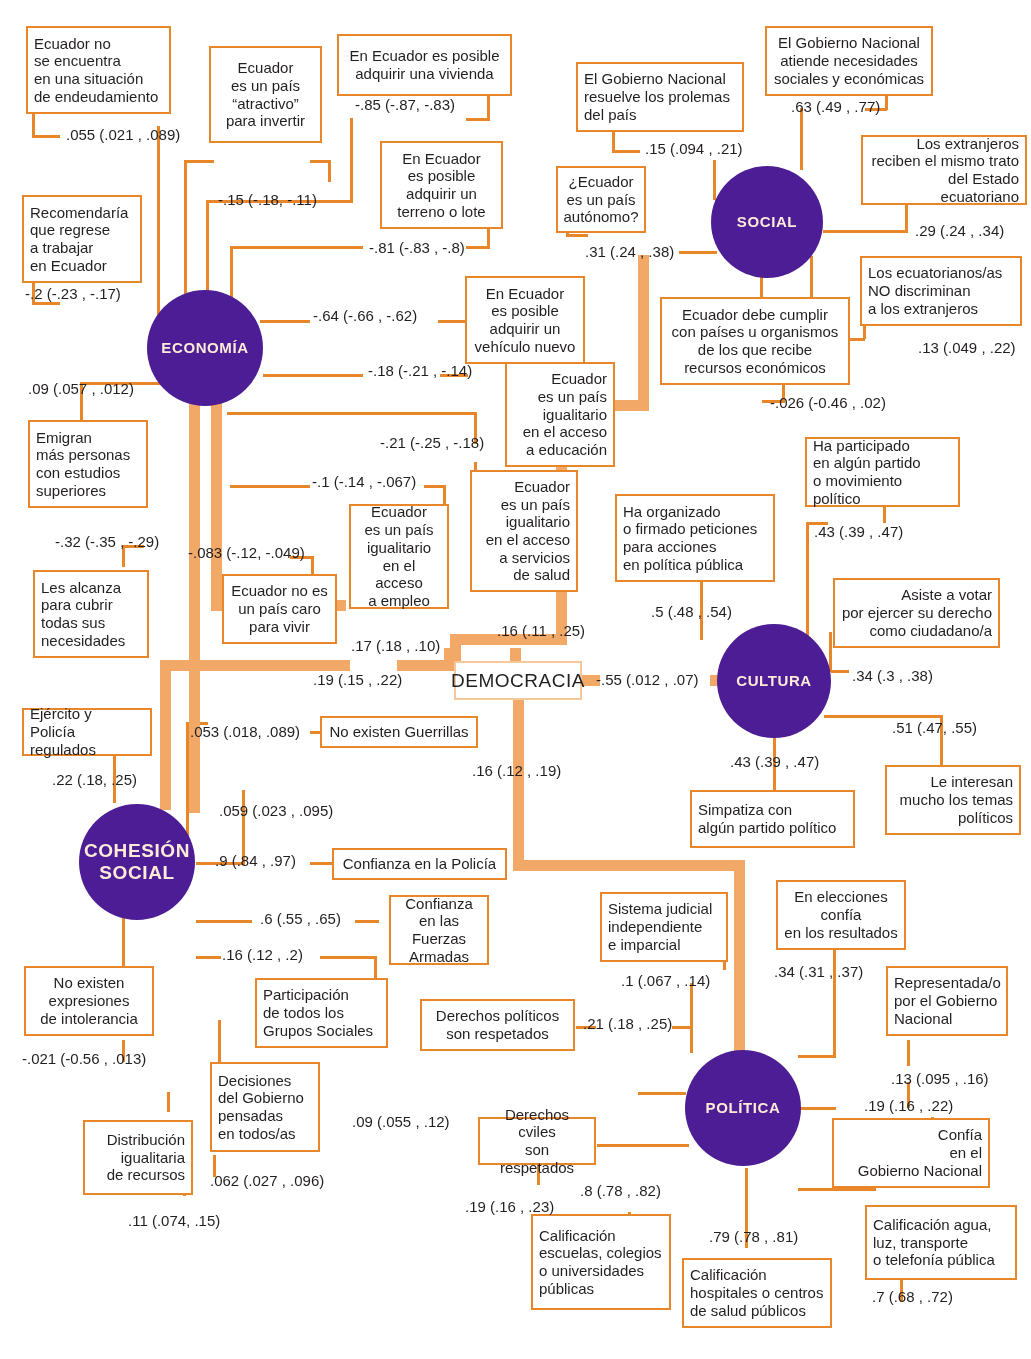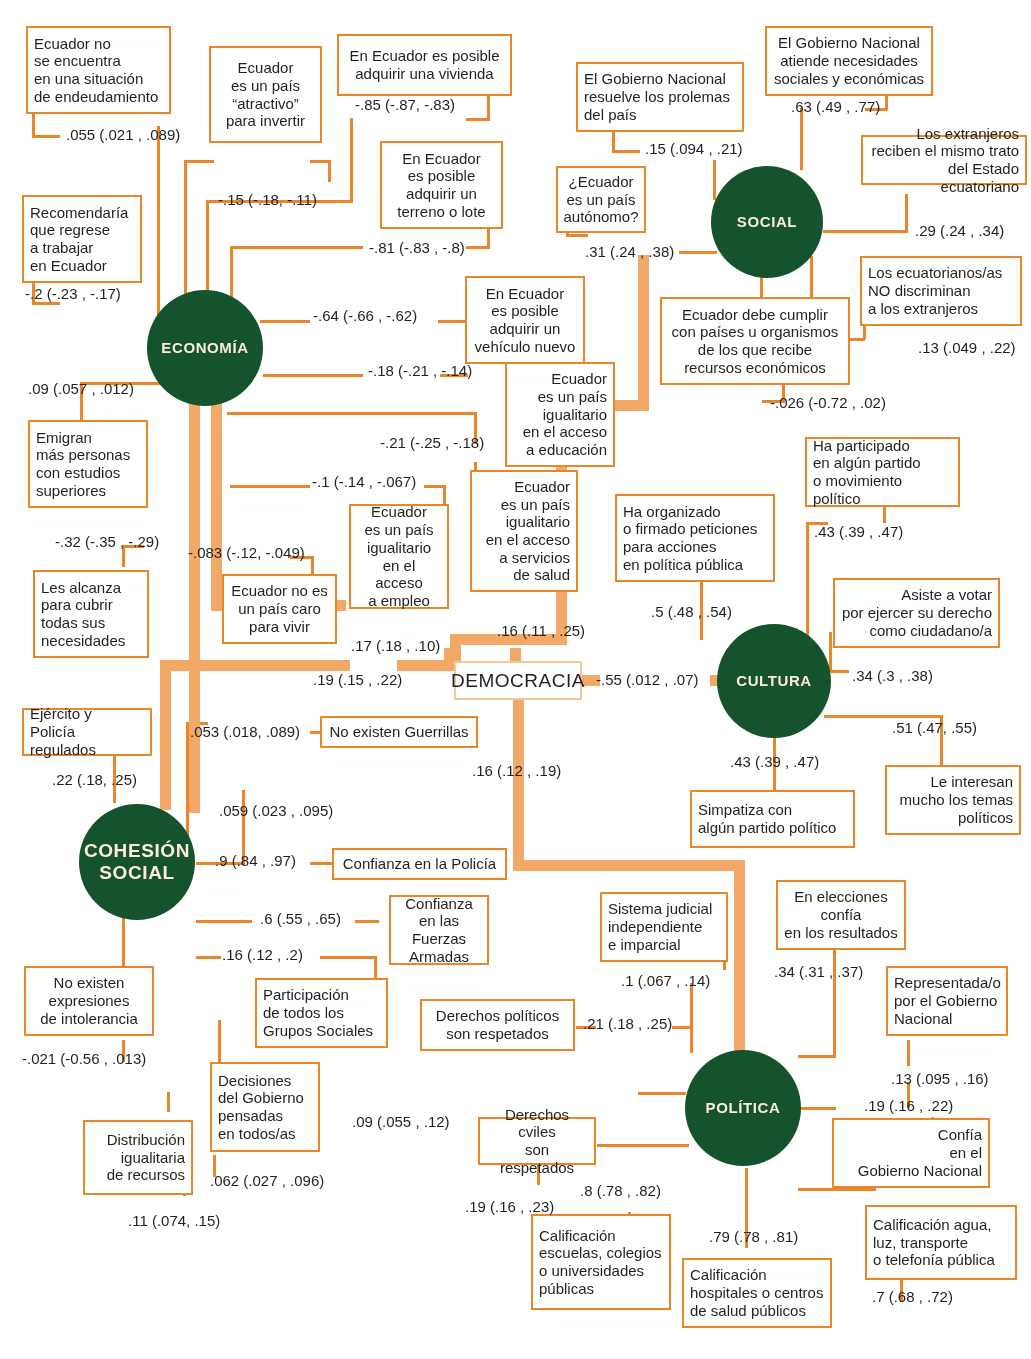--- a/index.html
+++ b/index.html
@@ -4,21 +4,21 @@
 <style>
   html,body{margin:0;padding:0;background:#fff;}
   body{font-family:"Liberation Sans",sans-serif;}
   #canvas{position:relative;width:1031px;height:1359px;background:#fff;overflow:hidden;}
   .node{position:absolute;border:2px solid #E8862A;background:#fff;box-sizing:border-box;
         display:flex;align-items:center;justify-content:center;text-align:center;
         color:#231f20;font-size:15px;line-height:1.18;padding:4px 6px;z-index:6;}
   .node.c{text-align:center;}
   .node.r{justify-content:flex-end;text-align:right;}
   .node.l{justify-content:flex-start;text-align:left;}
-  .hub{position:absolute;border-radius:50%;background:#14532d;color:#FDEBD8;
+  .hub{position:absolute;border-radius:50%;background:#4c1d95;color:#FDEBD8;
        display:flex;align-items:center;justify-content:center;text-align:center;
        font-weight:bold;font-size:15px;letter-spacing:.6px;line-height:1.15;z-index:8;}
   .hub.big{font-size:19px;}
   .lbl{position:absolute;font-size:15px;color:#231f20;white-space:nowrap;z-index:7;}
   .ln{position:absolute;background:#E8862A;z-index:2;}
   .tk{position:absolute;background:#F2A968;z-index:3;}
   .dem{position:absolute;border:2px solid #F5C89B;background:#fff;box-sizing:border-box;
        display:flex;align-items:center;justify-content:center;
        font-size:19px;letter-spacing:.5px;color:#231f20;z-index:9;}
 </style>
@@ -225,21 +225,21 @@
   <div class="node c" style="left:222px; top:574px; width:115px; height:70px;  white-space:pre-line;"><span style="white-space:pre-line;">Ecuador no es
 un país caro
 para vivir</span></div>
 
   <div class="node l" style="left:576px; top:62px;  width:168px; height:70px;  white-space:pre-line;"><span style="white-space:pre-line;">El Gobierno Nacional
 resuelve  los prolemas
 del país</span></div>
   <div class="node c" style="left:765px; top:26px;  width:168px; height:70px;  white-space:pre-line;"><span style="white-space:pre-line;">El Gobierno Nacional
 atiende  necesidades
 sociales y económicas</span></div>
-  <div class="node r" style="left:861px; top:135px; width:166px; height:50px;  white-space:pre-line;"><span style="white-space:pre-line;">Los extranjeros
+  <div class="node r" style="left:861px; top:135px; width:166px; height:70px;  white-space:pre-line;"><span style="white-space:pre-line;">Los extranjeros
 reciben el mismo trato
 del Estado ecuatoriano</span></div>
   <div class="node c" style="left:556px; top:166px; width:90px;  height:67px;  white-space:pre-line;"><span style="white-space:pre-line;">¿Ecuador
 es un país
 autónomo?</span></div>
   <div class="node l" style="left:860px; top:256px; width:162px; height:70px;  white-space:pre-line;"><span style="white-space:pre-line;">Los ecuatorianos/as
 NO discriminan
 a los extranjeros</span></div>
   <div class="node c" style="left:660px; top:297px; width:190px; height:88px;  white-space:pre-line;"><span style="white-space:pre-line;">Ecuador debe cumplir
 con países u organismos
@@ -325,21 +325,21 @@
   <div class="lbl" style="left:380px; top:434px;"><span>-.21 (-.25 , -.18)</span></div>
   <div class="lbl" style="left:312px; top:473px;"><span>-.1 (-.14 , -.067)</span></div>
   <div class="lbl" style="left:55px;  top:533px;"><span>-.32 (-.35 , -.29)</span></div>
   <div class="lbl" style="left:188px; top:544px;"><span>-.083 (-.12, -.049)</span></div>
 
   <div class="lbl" style="left:645px; top:140px;"><span>.15 (.094 , .21)</span></div>
   <div class="lbl" style="left:791px; top:98px;"><span>.63 (.49 , .77)</span></div>
   <div class="lbl" style="left:915px; top:222px;"><span>.29 (.24 , .34)</span></div>
   <div class="lbl" style="left:585px; top:243px;"><span>.31 (.24 , .38)</span></div>
   <div class="lbl" style="left:918px; top:339px;"><span>.13 (.049 , .22)</span></div>
-  <div class="lbl" style="left:770px; top:394px;"><span>-.026 (-0.72 , .02)</span></div>
+  <div class="lbl" style="left:770px; top:394px;"><span>-.026 (-0.46 , .02)</span></div>
 
   <div class="lbl" style="left:814px; top:523px;"><span>.43 (.39 , .47)</span></div>
   <div class="lbl" style="left:651px; top:603px;"><span>.5 (.48 , .54)</span></div>
   <div class="lbl" style="left:852px; top:667px;"><span>.34 (.3 , .38)</span></div>
   <div class="lbl" style="left:892px; top:719px;"><span>.51 (.47, .55)</span></div>
   <div class="lbl" style="left:730px; top:753px;"><span>.43 (.39 , .47)</span></div>
 
   <div class="lbl" style="left:351px; top:637px;"><span>.17 (.18 , .10)</span></div>
   <div class="lbl" style="left:497px; top:622px;"><span>.16 (.11 , .25)</span></div>
   <div class="lbl" style="left:313px; top:671px;"><span>.19 (.15 , .22)</span></div>

